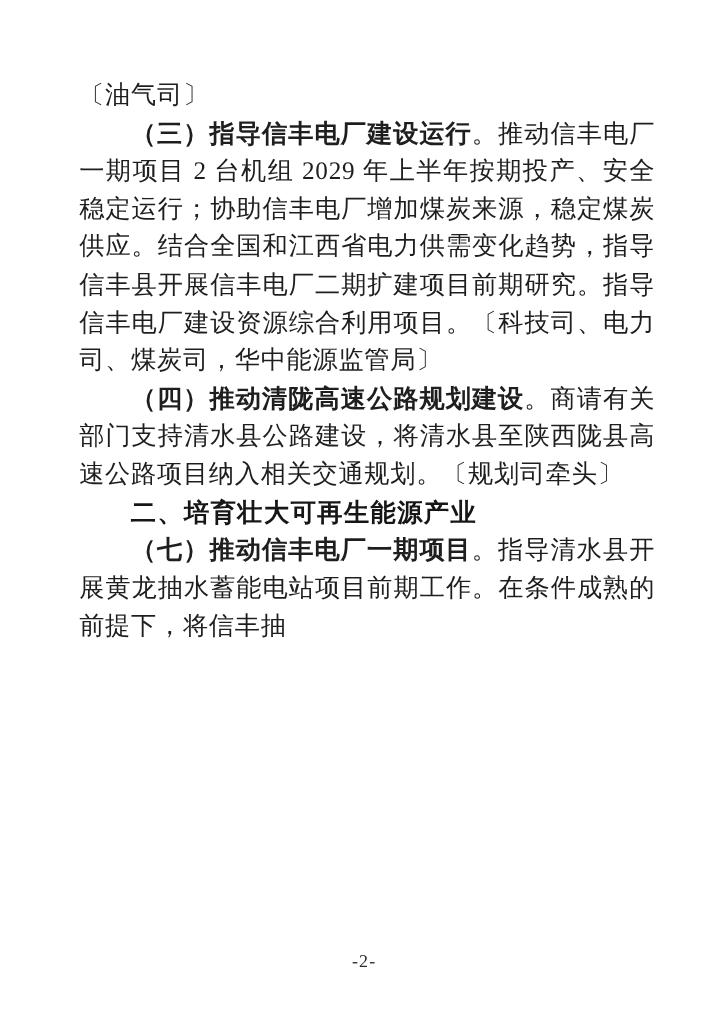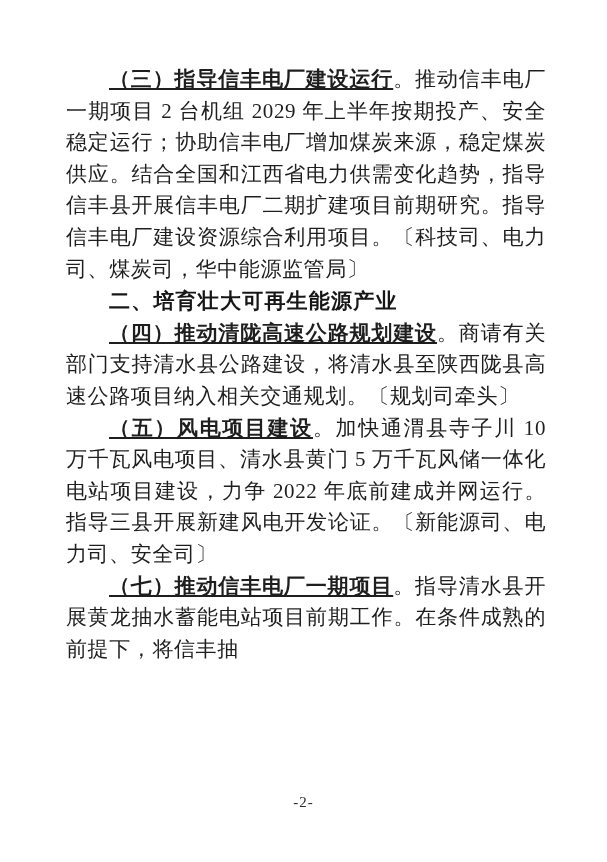--- a/index.html
+++ b/index.html
@@ -26,21 +26,20 @@
     font-size: 21px;
     line-height: 31.6px;
     text-align: justify;
     letter-spacing: 0.6px;
   }
   p.indent {
     text-indent: 43px;
   }
   .item-heading {
     font-weight: 700;
-    text-decoration: underline;
   }
   .section-heading {
     font-family: "Liberation Sans", sans-serif;
     font-weight: 700;
     color: #161616;
     letter-spacing: 1.2px;
   }
   .page-footer {
     position: absolute;
     top: 794px;
@@ -51,27 +50,27 @@
     color: #2b2b2b;
     letter-spacing: 1px;
     font-family: "Liberation Serif", serif;
   }
 </style>
 </head>
 <body>
 
 <div class="doc-body">
 
+  <p><span>〔油气司〕</span></p>
 
   <p class="indent"><span class="item-heading">（三）指导信丰电厂建设运行</span><span>。推动信丰电厂一期项目 2 台机组 2029 年上半年按期投产、安全稳定运行；协助信丰电厂增加煤炭来源，稳定煤炭供应。结合全国和江西省电力供需变化趋势，指导信丰县开展信丰电厂二期扩建项目前期研究。指导信丰电厂建设资源综合利用项目。〔科技司、电力司、煤炭司，华中能源监管局〕</span></p>
 
+  <p class="indent"><span class="item-heading">（四）推动清陇高速公路规划建设</span><span>。商请有关部门支持清水县公路建设，将清水县至陕西陇县高速公路项目纳入相关交通规划。〔规划司牵头〕</span></p>
+
   <p class="indent"><span class="section-heading">二、培育壮大可再生能源产业</span></p>
 
-  <p class="indent"><span class="item-heading">（四）推动清陇高速公路规划建设</span><span>。商请有关部门支持清水县公路建设，将清水县至陕西陇县高速公路项目纳入相关交通规划。〔规划司牵头〕</span></p>
-
-  <p class="indent"><span class="item-heading">（五）风电项目建设</span><span>。加快通渭县寺子川 10 万千瓦风电项目、清水县黄门 5 万千瓦风储一体化电站项目建设，力争 2022 年底前建成并网运行。指导三县开展新建风电开发论证。〔新能源司、电力司、安全司〕</span></p>
 
 
   <p class="indent"><span class="item-heading">（七）推动信丰电厂一期项目</span><span>。指导清水县开展黄龙抽水蓄能电站项目前期工作。在条件成熟的前提下，将信丰抽</span></p>
 
 </div>
 
 <div class="page-footer">-2-</div>
 
 </body></html>

